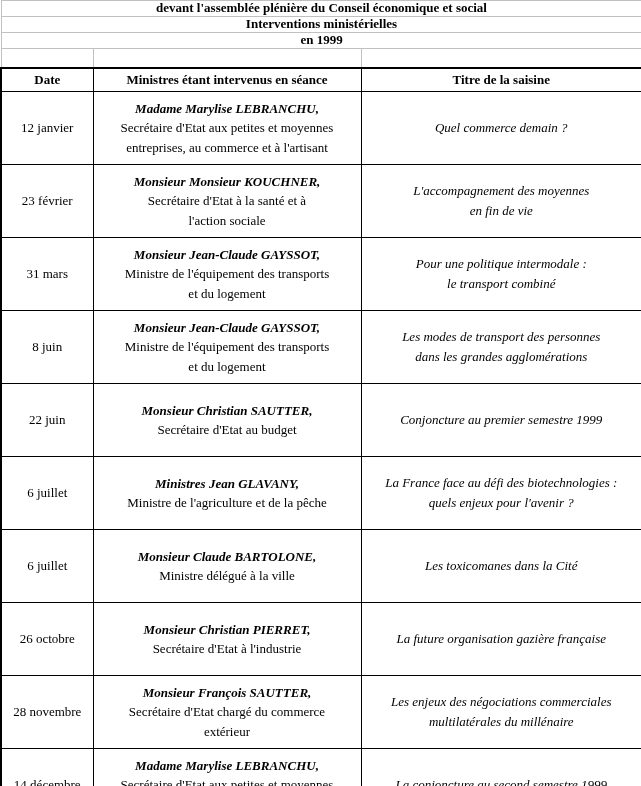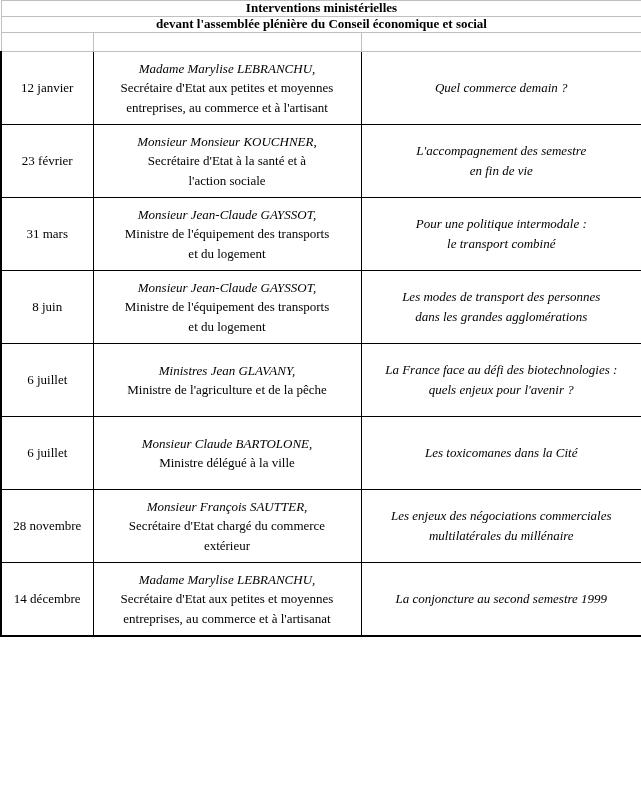--- a/index.html
+++ b/index.html
@@ -60,21 +60,21 @@
     text-align: center;
     vertical-align: middle;
     font-size: 13px;
     padding: 2px 4px;
   }
   td.cell.first { border-left: 2px solid #000000; }
   td.cell.last  { border-right: 2px solid #000000; }
   tr.last-row td.cell { border-bottom: 2px solid #000000; }
 
   .minister-name {
-    font-weight: normal;
+    font-weight: bold;
     font-style: italic;
     white-space: pre-line;
     line-height: 1.5;
   }
   .minister-role {
     white-space: pre-line;
     line-height: 1.5;
   }
   .saisine-text {
     white-space: pre-line;
@@ -89,31 +89,39 @@
 <div class="page">
   <table class="doc">
     <colgroup>
       <col class="c-date">
         <col class="c-min">
         <col class="c-titre">
     </colgroup>
 
     <tbody>
         <tr>
+      <td class="title-cell" colspan="3">devant l'assemblée plénière du Conseil économique et social</td>
+    </tr>
+    <tr>
       <td class="title-cell" colspan="3">Interventions ministérielles</td>
     </tr>
     <tr>
-      <td class="title-cell" colspan="3">devant l'assemblée plénière du Conseil économique et social</td>
+      <td class="title-cell" colspan="3">en 1999</td>
     </tr>
     <tr>
       <td class="spacer-cell"></td>
       <td class="spacer-cell"></td>
       <td class="spacer-cell"></td>
     </tr>
 
+    <tr>
+      <th class="col-head first">Date</th>
+      <th class="col-head">Ministres étant intervenus en séance</th>
+      <th class="col-head last">Titre de la saisine</th>
+    </tr>
 
     <tr>
       <td class="cell first">
             <div class="date-text">12 janvier</div>
           </td>
       <td class="cell">
         <div class="minister-name">Madame Marylise LEBRANCHU,</div>
         <div class="minister-role">Secrétaire d'Etat aux petites et moyennes
 entreprises, au commerce et à l'artisant</div>
       </td>
@@ -125,21 +133,21 @@
     <tr>
       <td class="cell first">
             <div class="date-text">23 février</div>
           </td>
       <td class="cell">
         <div class="minister-name">Monsieur Monsieur KOUCHNER,</div>
         <div class="minister-role">Secrétaire d'Etat à la santé et à
 l'action sociale</div>
       </td>
       <td class="cell last">
-            <div class="saisine-text">L'accompagnement des semestre
+            <div class="saisine-text">L'accompagnement des moyennes
 en fin de vie</div>
           </td>
     </tr>
 
     <tr>
       <td class="cell first">
             <div class="date-text">31 mars</div>
           </td>
       <td class="cell">
         <div class="minister-name">Monsieur Jean-Claude GAYSSOT,</div>
@@ -160,20 +168,32 @@
         <div class="minister-name">Monsieur Jean-Claude GAYSSOT,</div>
         <div class="minister-role">Ministre de l'équipement des transports
 et du logement</div>
       </td>
       <td class="cell last">
             <div class="saisine-text">Les modes de transport des personnes
 dans les grandes agglomérations</div>
           </td>
     </tr>
 
+    <tr>
+      <td class="cell first">
+            <div class="date-text">22 juin</div>
+          </td>
+      <td class="cell">
+        <div class="minister-name">Monsieur Christian SAUTTER,</div>
+        <div class="minister-role">Secrétaire d'Etat au budget</div>
+      </td>
+      <td class="cell last">
+            <div class="saisine-text">Conjoncture au premier semestre 1999</div>
+          </td>
+    </tr>
 
     <tr>
       <td class="cell first">
             <div class="date-text">6 juillet</div>
           </td>
       <td class="cell">
         <div class="minister-name">Ministres Jean GLAVANY,</div>
         <div class="minister-role">Ministre de l'agriculture et de la pêche</div>
       </td>
       <td class="cell last">
@@ -188,20 +208,32 @@
           </td>
       <td class="cell">
         <div class="minister-name">Monsieur Claude BARTOLONE,</div>
         <div class="minister-role">Ministre délégué à la ville</div>
       </td>
       <td class="cell last">
             <div class="saisine-text">Les toxicomanes dans la Cité</div>
           </td>
     </tr>
 
+    <tr>
+      <td class="cell first">
+            <div class="date-text">26 octobre</div>
+          </td>
+      <td class="cell">
+        <div class="minister-name">Monsieur Christian PIERRET,</div>
+        <div class="minister-role">Secrétaire d'Etat à l'industrie</div>
+      </td>
+      <td class="cell last">
+            <div class="saisine-text">La future organisation gazière française</div>
+          </td>
+    </tr>
 
     <tr>
       <td class="cell first">
             <div class="date-text">28 novembre</div>
           </td>
       <td class="cell">
         <div class="minister-name">Monsieur François SAUTTER,</div>
         <div class="minister-role">Secrétaire d'Etat chargé du commerce
 extérieur</div>
       </td>

